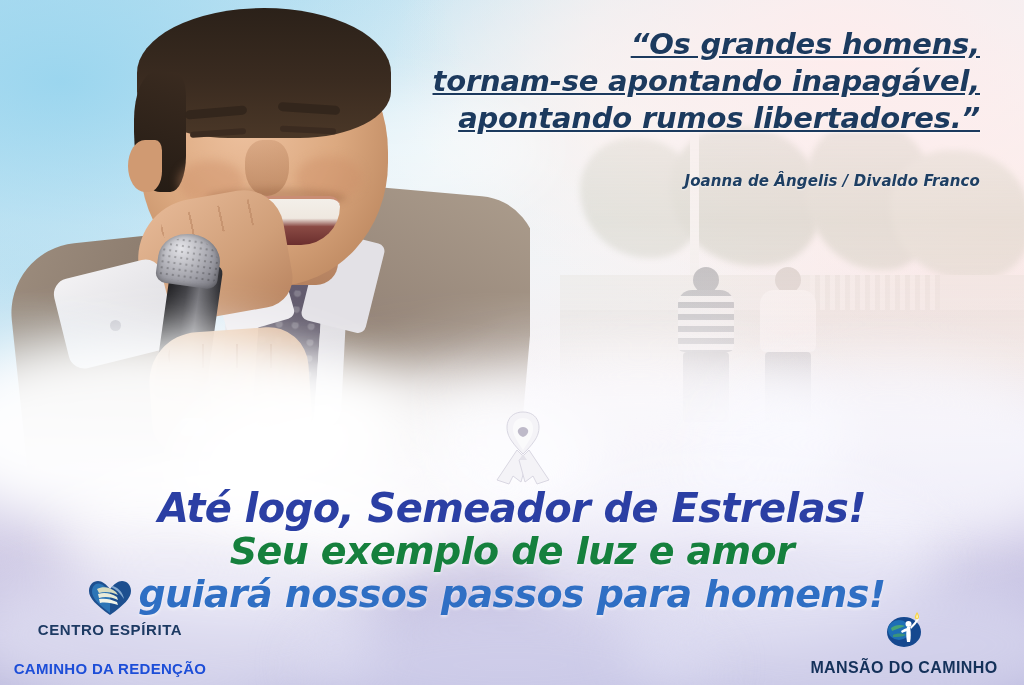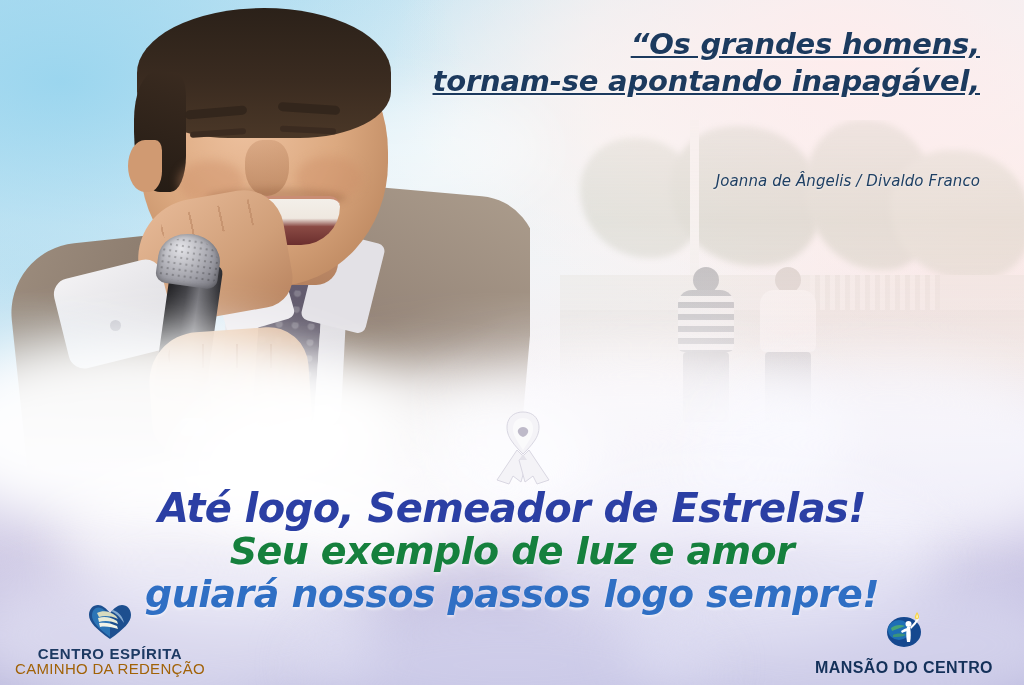--- a/index.html
+++ b/index.html
@@ -178,21 +178,21 @@
     font-family:"DejaVu Sans", sans-serif;
     font-style:italic;font-weight:700;
     color:#1c3a5e;
     font-size:29px;line-height:37px;
     letter-spacing:-.2px;
     text-shadow:0 1px 2px rgba(255,255,255,.65);
   }
   .quote .ln{display:block;white-space:nowrap;text-decoration:underline;}
   .attrib{
     position:absolute;right:44px;top:172px;width:620px;text-align:right;
-    font-family:"DejaVu Sans", sans-serif;font-style:italic;font-weight:400;
+    font-family:"DejaVu Sans", sans-serif;font-style:italic;font-weight:700;
     color:#1e3f63;font-size:15px;letter-spacing:.1px;
     text-shadow:0 1px 2px rgba(255,255,255,.6);
   }
 
   
   .ribbon{position:absolute;left:487px;top:406px;width:72px;height:80px;}
 
   
   .headline{
     position:absolute;left:0;right:0;top:486px;text-align:center;
@@ -206,21 +206,21 @@
      text-shadow:0 2px 3px rgba(255,255,255,.55);}
   .headline .h3{display:block;font-size:38px;line-height:44px;color:#2f6fc4;
      text-shadow:0 2px 3px rgba(255,255,255,.55);}
 
   
   .logo{position:absolute;bottom:8px;text-align:center;}
   .logo-left{left:12px;width:196px;}
   .logo-right{right:10px;width:220px;}
   .logo .mark{display:block;margin:0 auto 3px;}
   .logo .l1{font-size:15px;font-weight:700;color:#1d3a63;letter-spacing:.6px;line-height:13px;}
-  .logo .l2{font-size:15px;font-weight:400;color:#a16207;letter-spacing:.3px;line-height:17px;}
+  .logo .l2{font-size:15px;font-weight:700;color:#1d4ed8;letter-spacing:.3px;line-height:17px;margin-top:24px;}
   .logo .r1{font-size:16px;font-weight:700;color:#14315a;letter-spacing:.4px;line-height:19px;}
 </style>
 </head>
 <body>
 
 <div id="poster">
 
   <div class="sky-base"></div>
   <div class="sky-warm"></div>
   <div class="sky-cool"></div>
@@ -289,40 +289,41 @@
   <div class="cloud c4"></div>
   <div class="cloud c5"></div>
   <div class="cloud c6"></div>
   <div class="cloud c7"></div>
   <div class="cloud c8"></div>
   <div class="cloud c9"></div>
 
   <div class="quote">
     <span class="ln">“Os grandes homens,</span>
     <span class="ln">tornam-se apontando inapagável,</span>
+    <span class="ln">apontando rumos libertadores.”</span>
   </div>
   <div class="attrib">Joanna de Ângelis / Divaldo Franco</div>
 
   <div class="ribbon">
     <svg width="72" height="80" viewBox="0 0 72 80">
       <g fill="#f4f3f7" stroke="#d9d7e2" stroke-width="1">
         <path d="M30 44 L10 74 L22 78 L26 70 L34 76 L40 54 Z"></path>
         <path d="M42 44 L62 74 L50 78 L46 70 L38 76 L32 54 Z"></path>
         <path d="M36 6 C20 6 16 22 24 34 C28 40 32 44 36 48 C40 44 44 40 48 34 C56 22 52 6 36 6 Z"></path>
       </g>
       <path d="M36 12 C26 12 23 23 29 33 C32 38 34 41 36 44 C38 41 40 38 43 33 C49 23 46 12 36 12 Z" fill="#ffffff" opacity=".55"></path>
       <path d="M31 24 C33 20 39 20 41 24 C42 27 39 30 36 31 C33 30 30 27 31 24 Z" fill="#a9a4b8" opacity=".75"></path>
       <path d="M36 48 L32 54 L40 54 Z" fill="#e4e2ea"></path>
     </svg>
   </div>
 
   <div class="headline">
     <span class="h1">Até logo, Semeador de Estrelas!</span>
     <span class="h2">Seu exemplo de luz e amor</span>
-    <span class="h3">guiará nossos passos logo sempre!</span>
+    <span class="h3">guiará nossos passos para homens!</span>
   </div>
 
   <div class="logo logo-left">
     <span class="mark">
       <svg width="46" height="36" viewBox="0 0 46 36">
         <path d="M23 35 C9 25 2 18 2 11 C2 5 6 1 11 1 C15 1 19 4 23 9 C27 4 31 1 35 1 C40 1 44 5 44 11 C44 18 37 25 23 35 Z" fill="#1d4f8f"></path>
         <path d="M23 33 C11 24 5 18 5 11.5 C5 6.5 8 3.5 11.5 3.5 C15 3.5 19 7 23 12 Z" fill="#2f7bbd" opacity=".85"></path>
         <path d="M10 9 C16 6 23 7 29 12 L31 15 C25 12 18 11 12 13 Z" fill="#d7dbbf"></path>
         <path d="M11 14 C17 12 24 13 30 17 L31 20 C25 17 18 16 12 18 Z" fill="#e8ebd8"></path>
         <path d="M12 19 C18 18 24 19 30 22 L31 25 C25 23 18 22 13 23 Z" fill="#f2f4e8"></path>
@@ -341,16 +342,16 @@
         <path d="M8 19 C12 16 17 15 22 17 C18 19 13 20 9 22 Z" fill="#4fae6a" opacity=".85"></path>
         <path d="M10 26 C14 24 19 24 23 26 C19 28 14 28 10 28 Z" fill="#49a45f" opacity=".7"></path>
         <path d="M24 33 C23 28 23 22 24 18 L27 18 C28 23 28 29 27 33 Z" fill="#ffffff"></path>
         <circle cx="25.5" cy="15" r="3" fill="#ffffff"></circle>
         <path d="M27 18 C30 15 33 12 34 9 L36 10 C34 14 31 17 28 20 Z" fill="#ffffff"></path>
         <path d="M18 22 C21 20 23 19 25 19 L25 22 C23 22 21 23 19 24 Z" fill="#ffffff"></path>
         <path d="M34 3 C36 6 37 8 35 10 C33 11 31 9 32 7 C32.5 5.5 33.5 4 34 3 Z" fill="#f6d34a"></path>
         <path d="M34 5 C35 7 35.5 8 34.5 9 C33.6 9.6 32.8 8.6 33.2 7.6 C33.5 6.8 33.8 5.8 34 5 Z" fill="#fff3b0"></path>
       </svg>
     </span>
-    <div class="r1">MANSÃO DO CENTRO</div>
+    <div class="r1">MANSÃO DO CAMINHO</div>
   </div>
 
 </div>
 
 </body></html>

